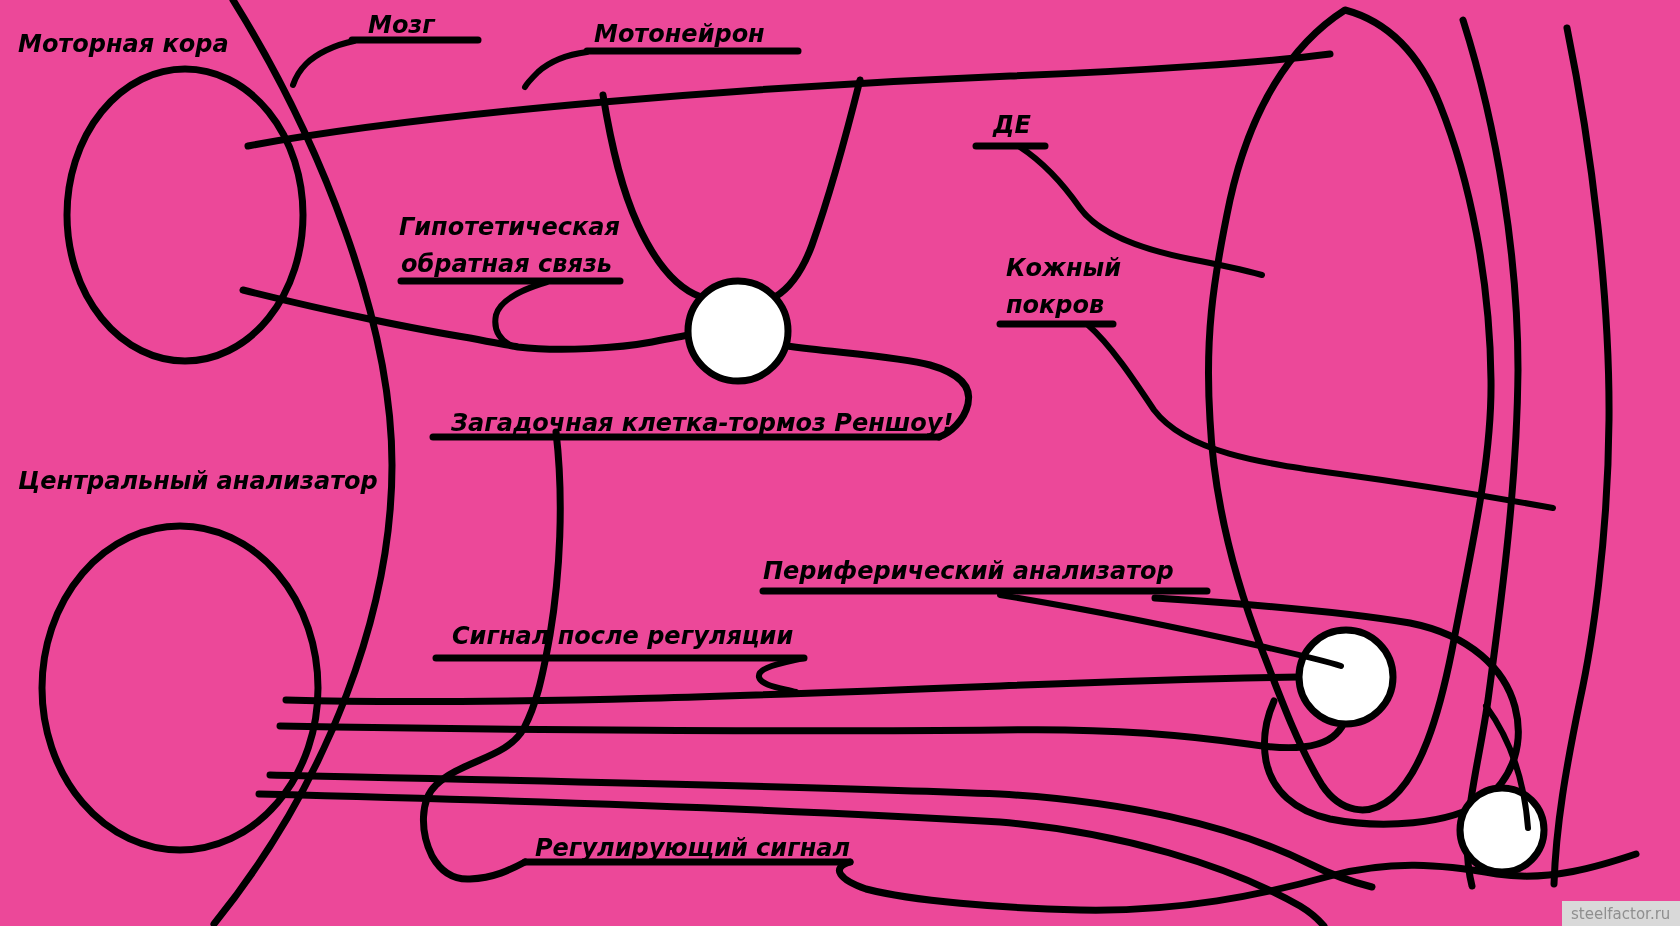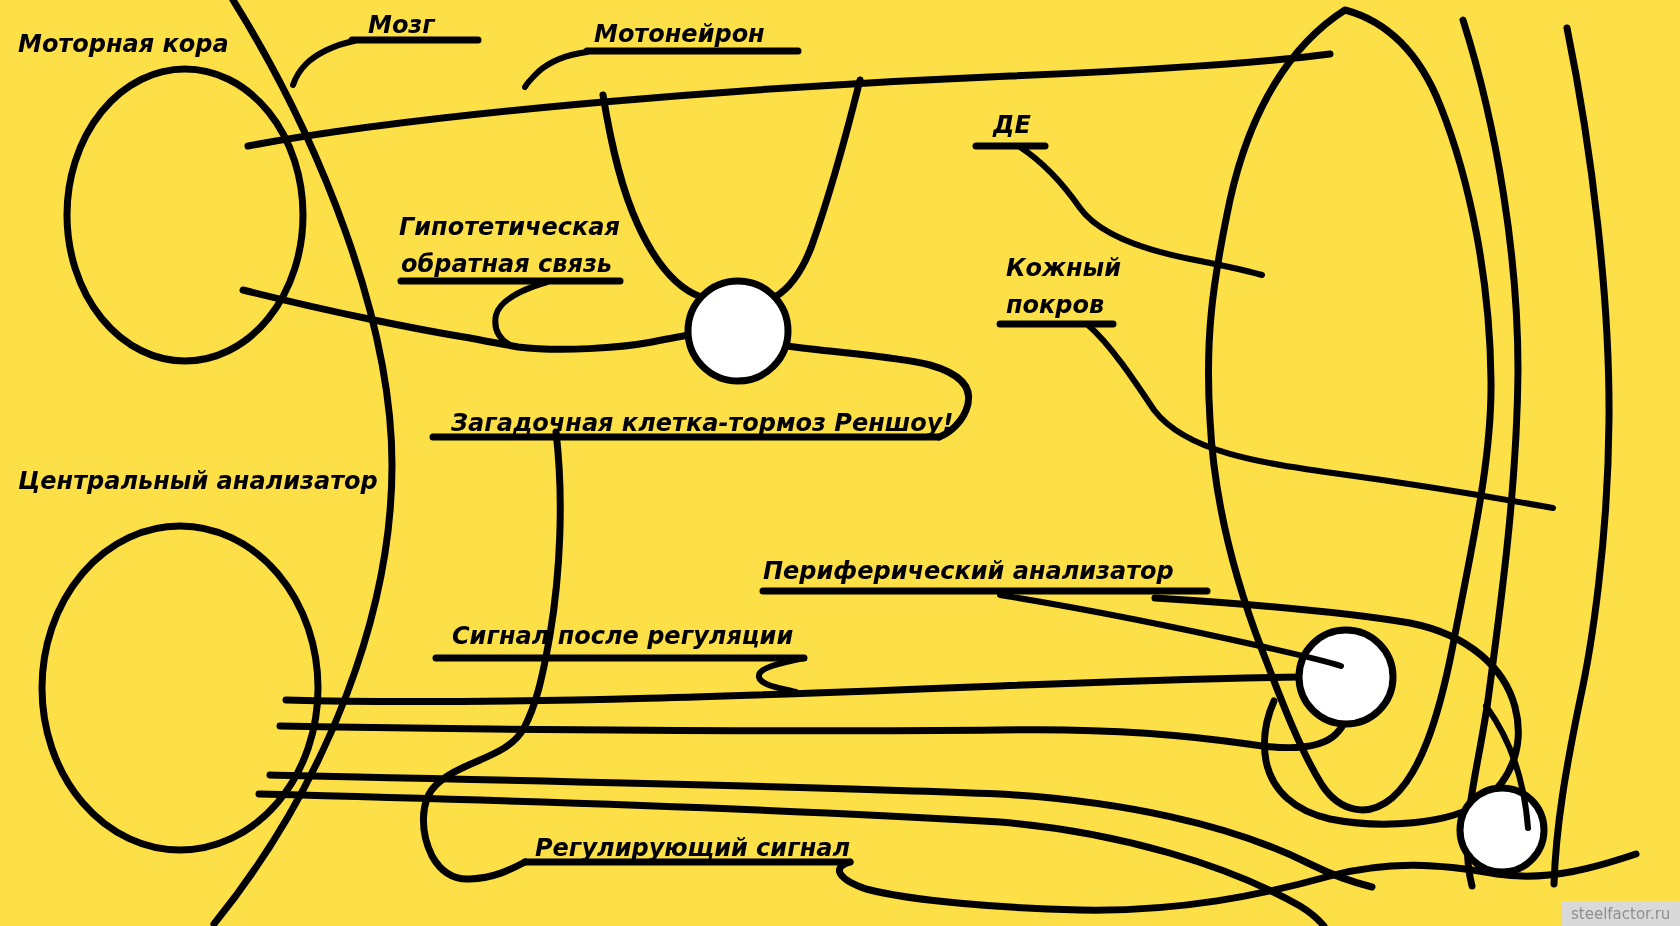--- a/index.html
+++ b/index.html
@@ -1,20 +1,20 @@
 <!DOCTYPE html>
 <html><head>
 <meta charset="utf-8">
 <style>
   html, body { margin: 0; padding: 0; background: #ffffff; }
   .stage {
     position: relative;
     width: 1680px;
     height: 926px;
-    background: #fde047;
+    background: #ec4899;
     overflow: hidden;
     font-family: "DejaVu Sans", sans-serif;
   }
   svg.diagram { position: absolute; left: 0; top: 0; }
   svg.diagram path, svg.diagram ellipse, svg.diagram circle, svg.diagram line {
     fill: none;
     stroke-linecap: round;
     stroke-linejoin: round;
   }
   svg.diagram .w7 { stroke-width: 7; }

